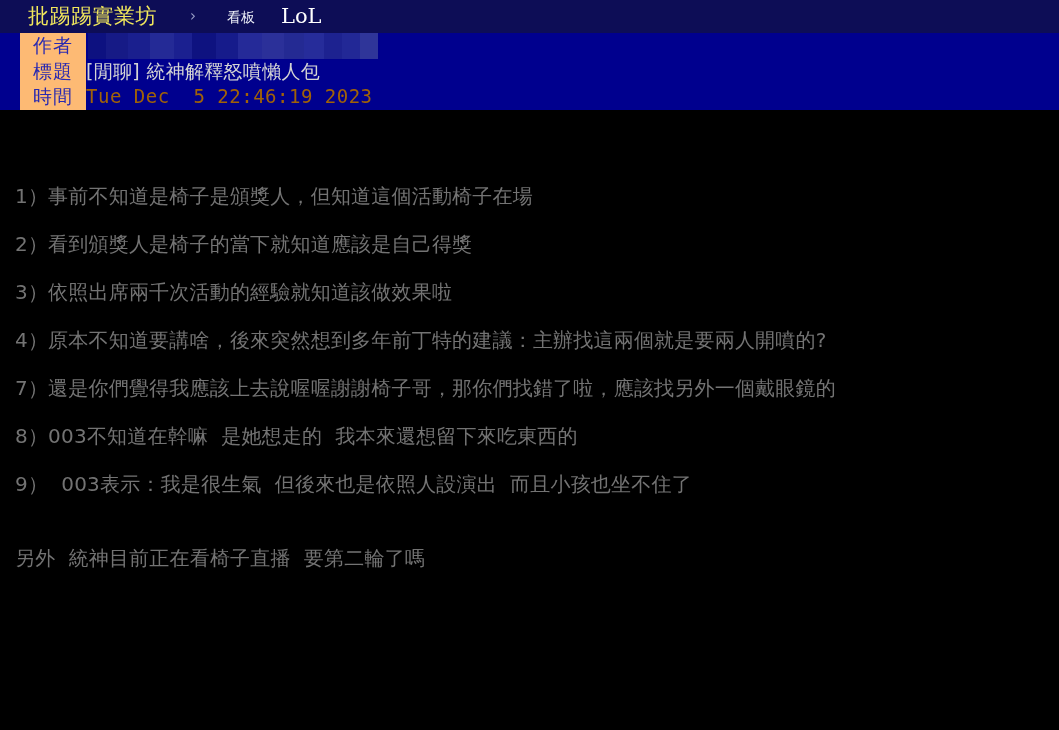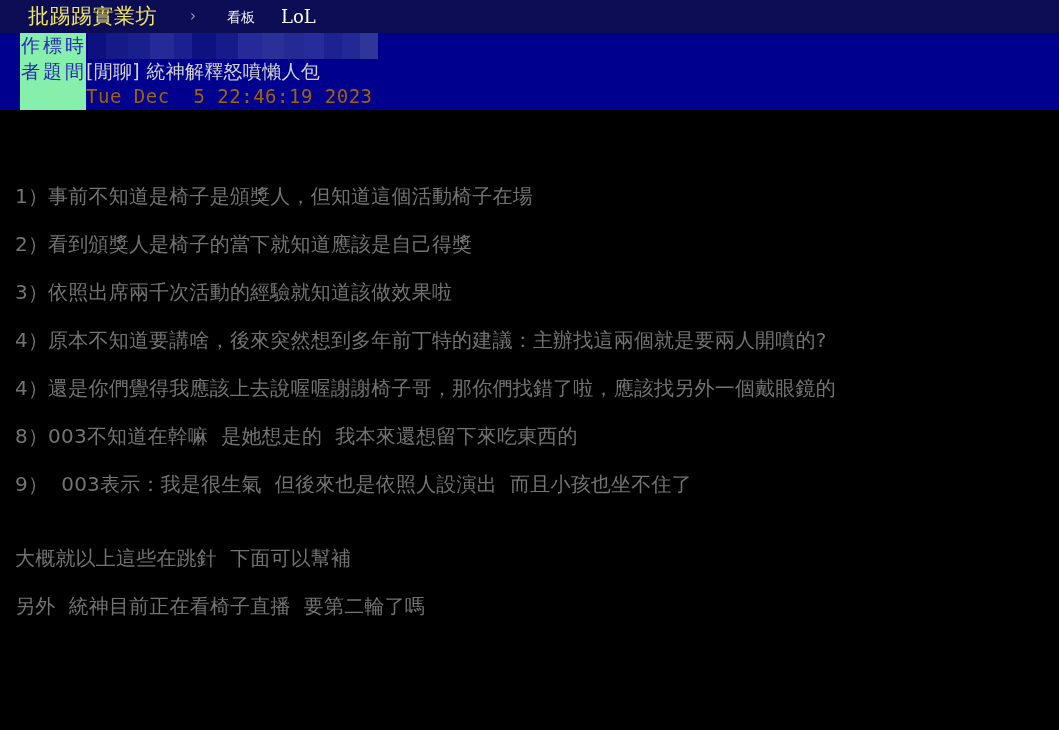--- a/index.html
+++ b/index.html
@@ -43,21 +43,21 @@
     line-height: 1;
   }
   .crumb-board-label {
     color: #eef0f8;
     font-size: 14px;
     font-family: "DejaVu Sans", sans-serif;
     line-height: 1;
   }
   .crumb-board-name {
     color: #ffffff;
-    font-size: 18px;
+    font-size: 21px;
     font-family: "DejaVu Serif", serif;
     margin-left: 7px;
     line-height: 1;
   }
 
   
   .meta-header {
     position: absolute;
     left: 0;
     top: 33px;
@@ -70,23 +70,23 @@
     width: 1059px;
     height: 77px;
     background: #00008e;
   }
   .meta-labels {
     position: absolute;
     left: 20px;
     top: 0;
     width: 66px;
     height: 77px;
-    background: #86efac;
+    background: #fdba74;
     display: flex;
-    flex-direction: row;
+    flex-direction: column;
     justify-content: center;
     z-index: 2;
   }
   .meta-label {
     color: #2a2ab0;
     font-family: "DejaVu Sans", sans-serif;
     font-size: 19px;
     line-height: 25.6px;
     text-align: center;
     letter-spacing: 1px;
@@ -198,19 +198,18 @@
       <span class="meta-time">Tue Dec  5 22:46:19 2023</span>
     </div>
   </div>
 </div>
 
 <div class="post-body">
   <div class="post-line">1）事前不知道是椅子是頒獎人，但知道這個活動椅子在場</div>
   <div class="post-line">2）看到頒獎人是椅子的當下就知道應該是自己得獎</div>
   <div class="post-line">3）依照出席兩千次活動的經驗就知道該做效果啦</div>
   <div class="post-line">4）原本不知道要講啥，後來突然想到多年前丁特的建議：主辦找這兩個就是要兩人開噴的?</div>
-  <div class="post-line">4）還是你們覺得我應該上去說喔喔謝謝椅子哥，那你們找錯了啦，應該找另外一個戴眼鏡的</div>
+  <div class="post-line">7）還是你們覺得我應該上去說喔喔謝謝椅子哥，那你們找錯了啦，應該找另外一個戴眼鏡的</div>
   <div class="post-line">8）003不知道在幹嘛  是她想走的  我本來還想留下來吃東西的</div>
   <div class="post-line">9）  003表示：我是很生氣  但後來也是依照人設演出  而且小孩也坐不住了</div>
   <div class="post-gap"></div>
-  <div class="post-line">大概就以上這些在跳針  下面可以幫補</div>
   <div class="post-line">另外  統神目前正在看椅子直播  要第二輪了嗎</div>
 </div>
 
 </body></html>

